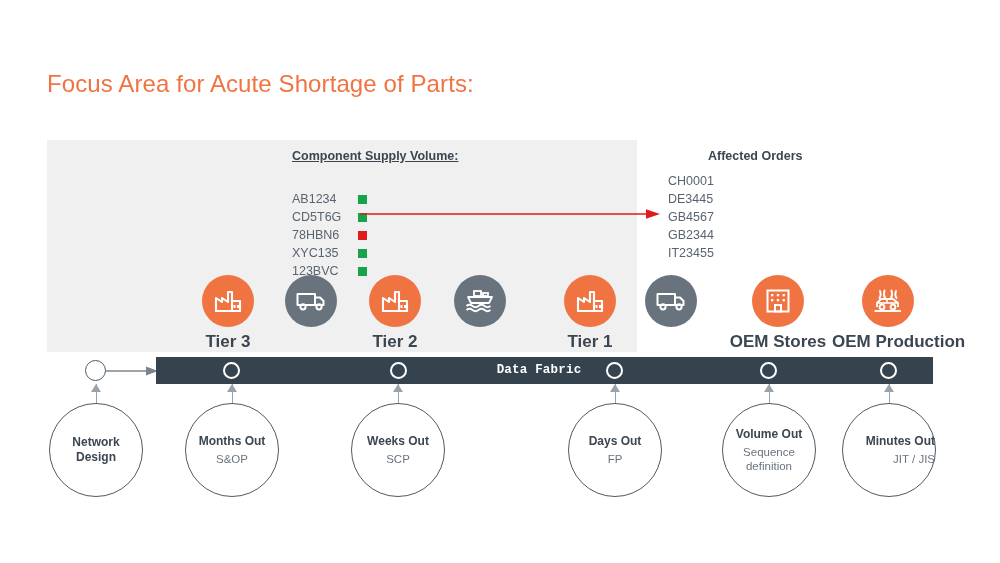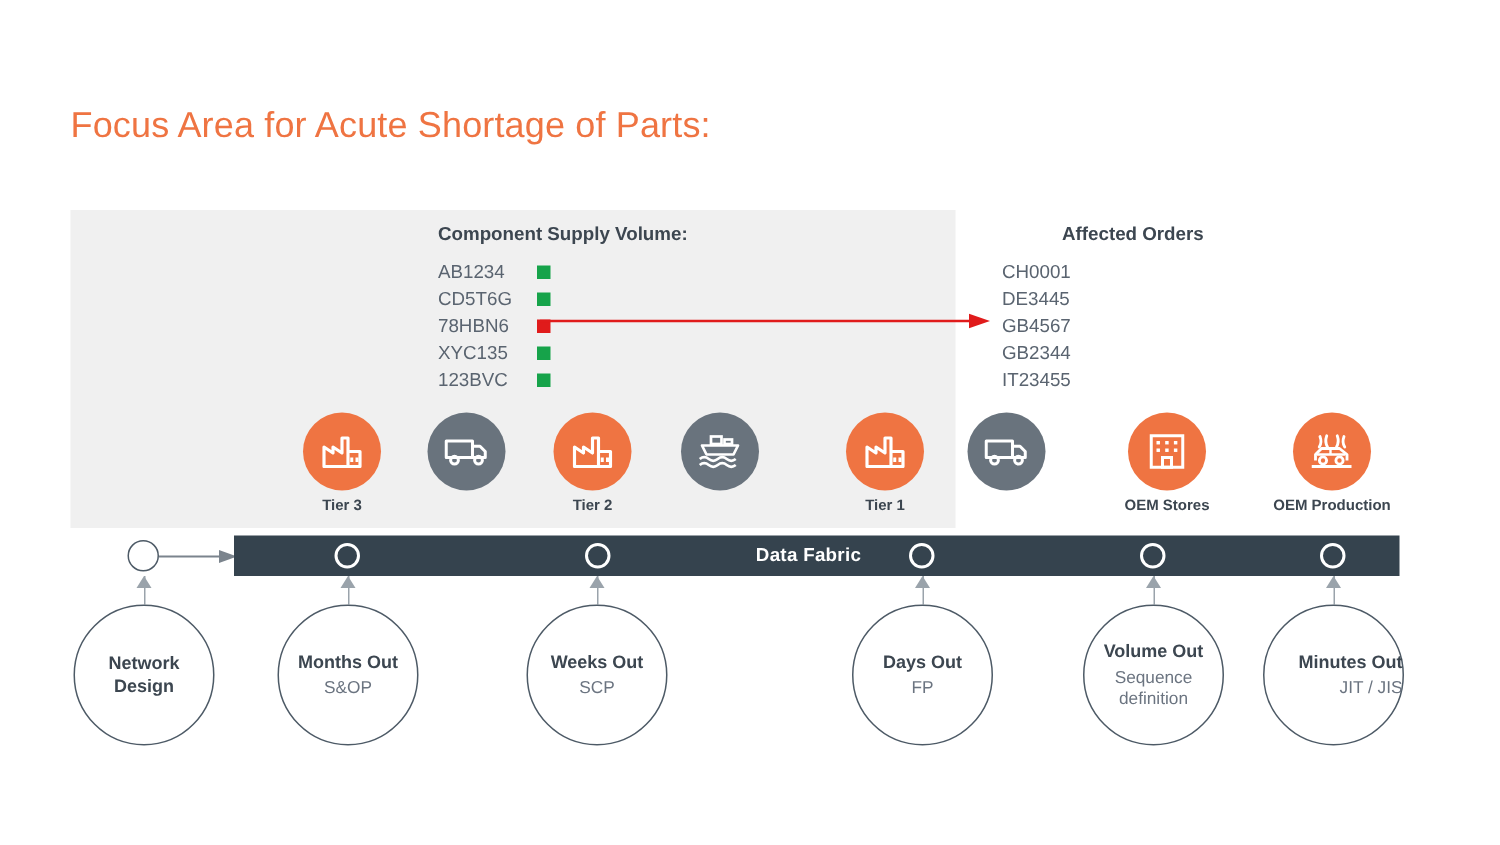--- a/index.html
+++ b/index.html
@@ -80,21 +80,21 @@
   .status-dot {
     width: 9px;
     height: 9px;
     display: inline-block;
     margin-left: 4px;
   }
   .status-green { background: #16a34a; }
   .status-red   { background: #e01b1b; }
 
   #component-list { left: 292px; top: 149px; }
-  #component-list .list-heading { margin-bottom: 9px; }
+  #component-list .list-heading { margin-bottom: 27px; text-decoration: underline; }
   #orders-list { left: 668px; top: 149px; }
   #orders-list .list-heading { margin-bottom: 9px; margin-left: 40px; }
   #orders-list .list-label { width: auto; }
 
   
   #red-arrow {
     position: absolute;
     left: 360px;
     top: 205px;
     width: 300px;
@@ -110,21 +110,21 @@
     display: flex;
     align-items: center;
     justify-content: center;
   }
   .node.orange { background: #ef7442; }
   .node.gray   { background: #69737d; }
   .node svg { display: block; }
 
   .node-label {
     position: absolute;
-    font-size: 10px;
+    font-size: 17px;
     font-weight: bold;
     color: #3c4650;
     white-space: nowrap;
     text-align: center;
   }
 
   
   #fabric-bar {
     position: absolute;
     left: 156px;
@@ -137,20 +137,21 @@
     position: absolute;
     left: 0; top: 0;
     width: 766px;
     height: 27px;
     line-height: 27px;
     text-align: center;
     color: #ffffff;
     font-size: 12.5px;
     font-weight: bold;
     letter-spacing: 0.2px;
+    font-family: Liberation Mono, monospace;
   }
   .fabric-node {
     position: absolute;
     top: 5px;
     width: 17px;
     height: 17px;
     border: 2.2px solid #ffffff;
     border-radius: 50%;
     box-sizing: border-box;
   }

